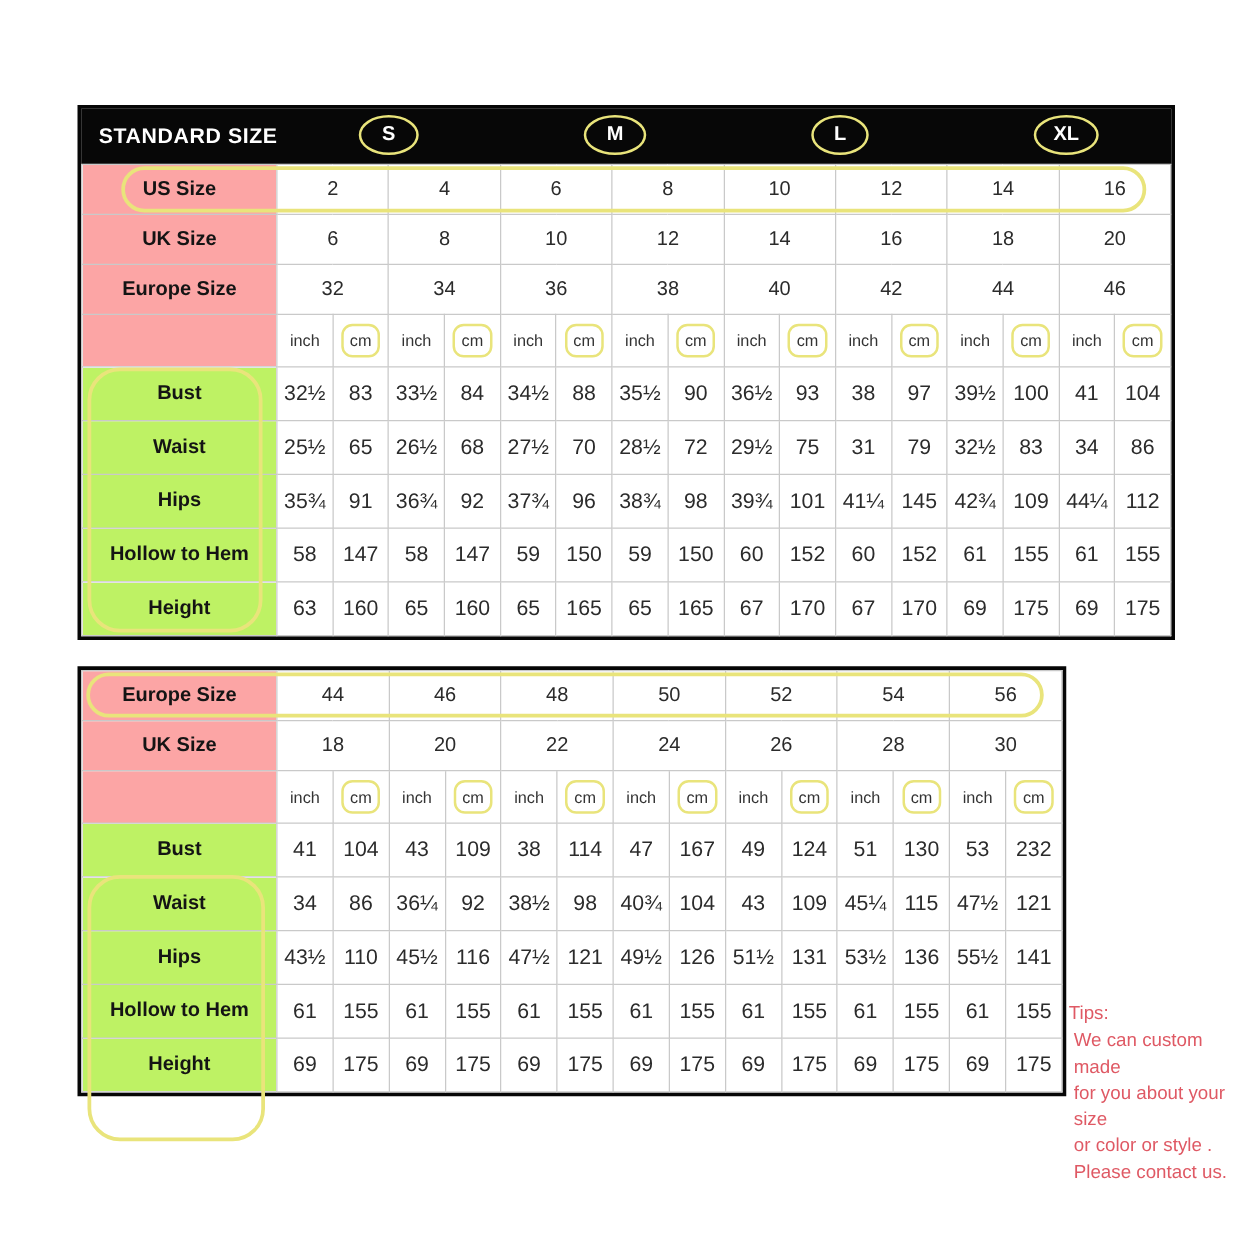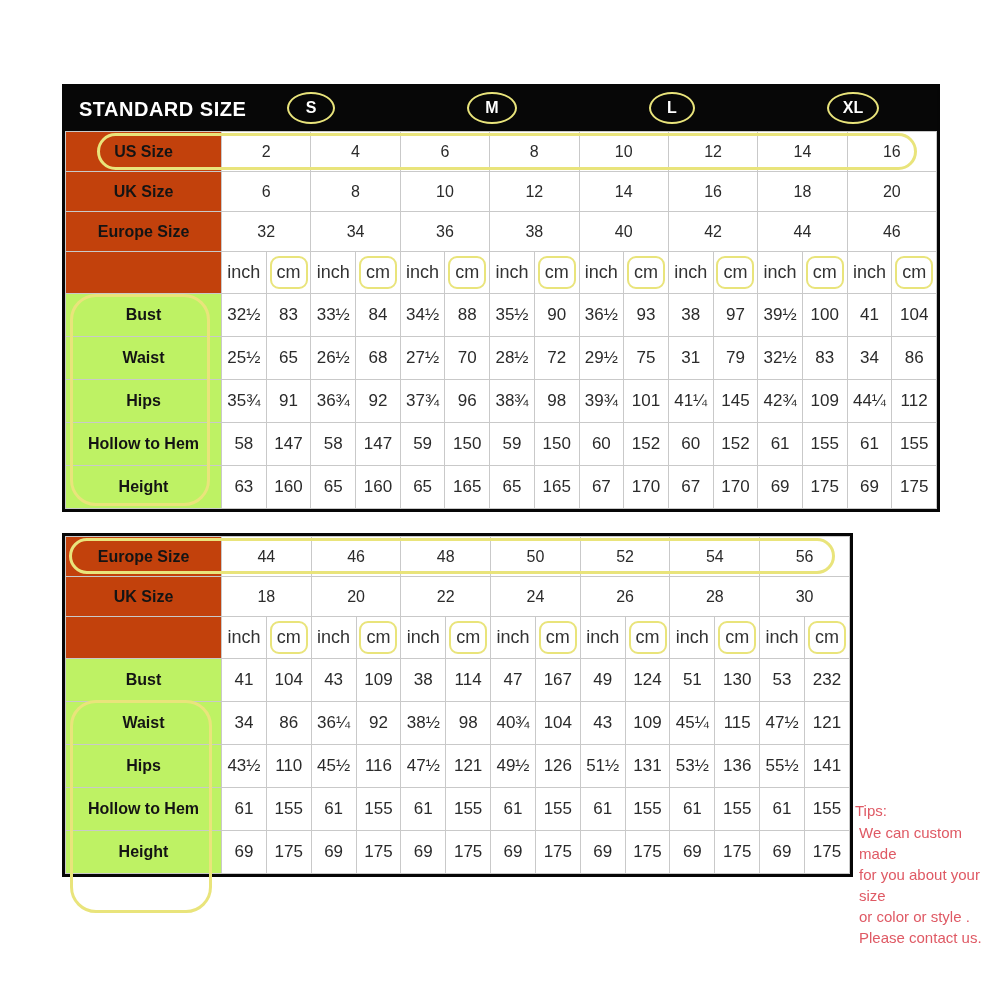--- a/index.html
+++ b/index.html
@@ -8,36 +8,36 @@
     font-family:"Liberation Sans",sans-serif;color:#222;overflow:hidden;
   }
   .table-wrap{position:absolute;border:3px solid #060606;background:#fff;box-sizing:border-box;}
   #standard-wrap{left:62px;top:84px;width:878px;}
   #plus-wrap{left:62px;top:533px;width:791px;}
 
   
   .black-bar{position:relative;height:44px;background:#070707;}
   .black-bar .bar-title{
     position:absolute;left:14px;top:50%;transform:translateY(-50%);
-    color:#fff;font-weight:bold;font-size:20px;letter-spacing:.5px;
+    color:#fff;font-weight:bold;font-size:17px;letter-spacing:.5px;
   }
   .size-group{
     position:absolute;top:5px;height:32px;display:flex;align-items:center;justify-content:center;
     border:2.5px solid var(--yl);border-radius:50%;color:#fff;font-weight:bold;font-size:16px;
     box-sizing:border-box;
   }
 
   table{border-collapse:collapse;table-layout:fixed;width:100%;}
   td,th{border:1px solid #c9c9c9;text-align:center;vertical-align:middle;
         padding:0;overflow:hidden;white-space:nowrap;}
-  th{font-weight:bold;font-size:16px;color:#141414;background:#c2410c;}
+  th{font-weight:bold;font-size:16px;color:#141414;background:#fca5a5;}
   tr.size-row{height:40px;}
   tr.size-row td{font-size:16px;color:#2b2b2b;}
   tr.unit-row{height:42px;}
-  tr.unit-row td{font-size:18px;color:#333;}
+  tr.unit-row td{font-size:13px;color:#333;}
   tr.meas-row{height:43px;}
   tr.meas-row td{font-size:17px;color:#2b2b2b;}
   tr.meas-row th{background:#bef264;}
 
   .cm-badge{
     display:inline-block;border:2.5px solid var(--yl);border-radius:9px;
     padding:4px 5px;min-width:24px;box-sizing:border-box;
   }
 
   

